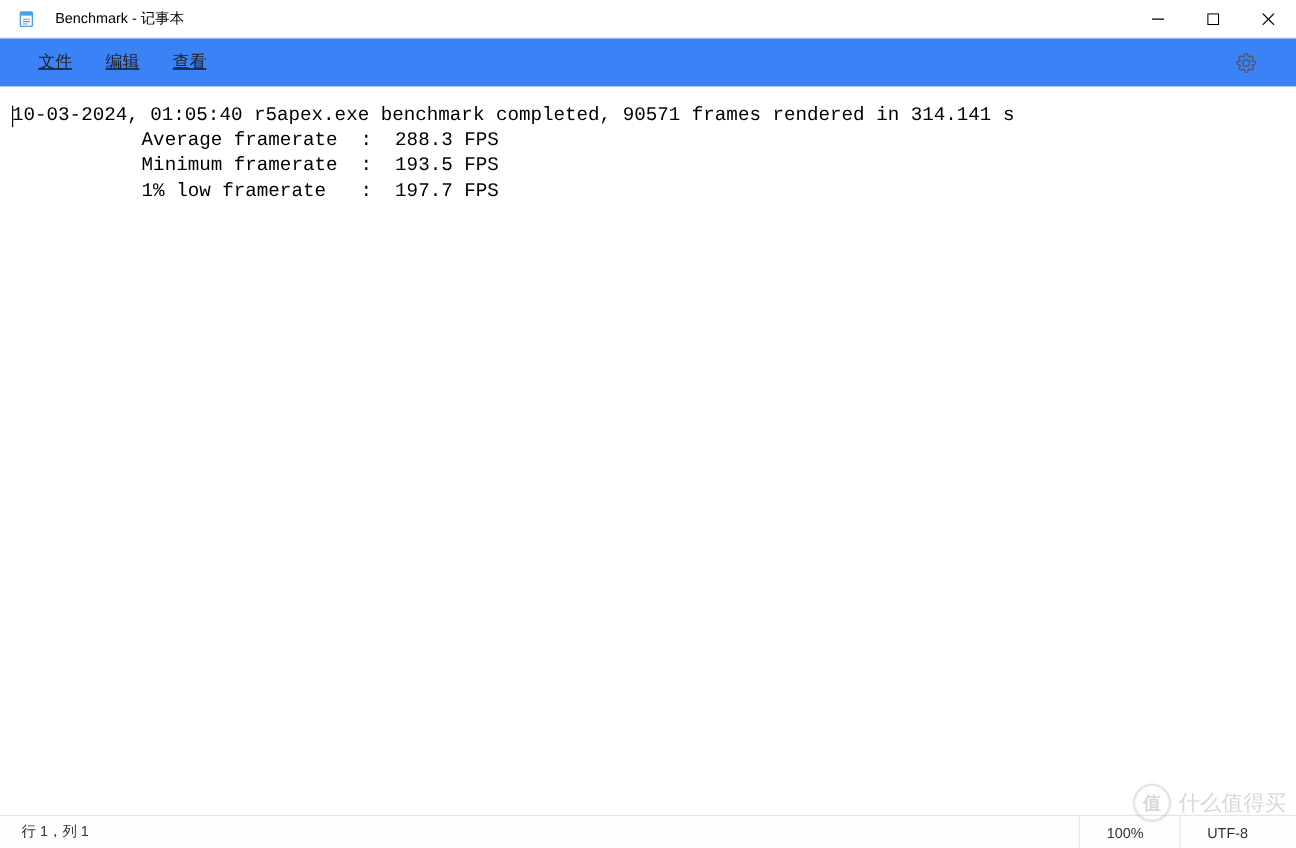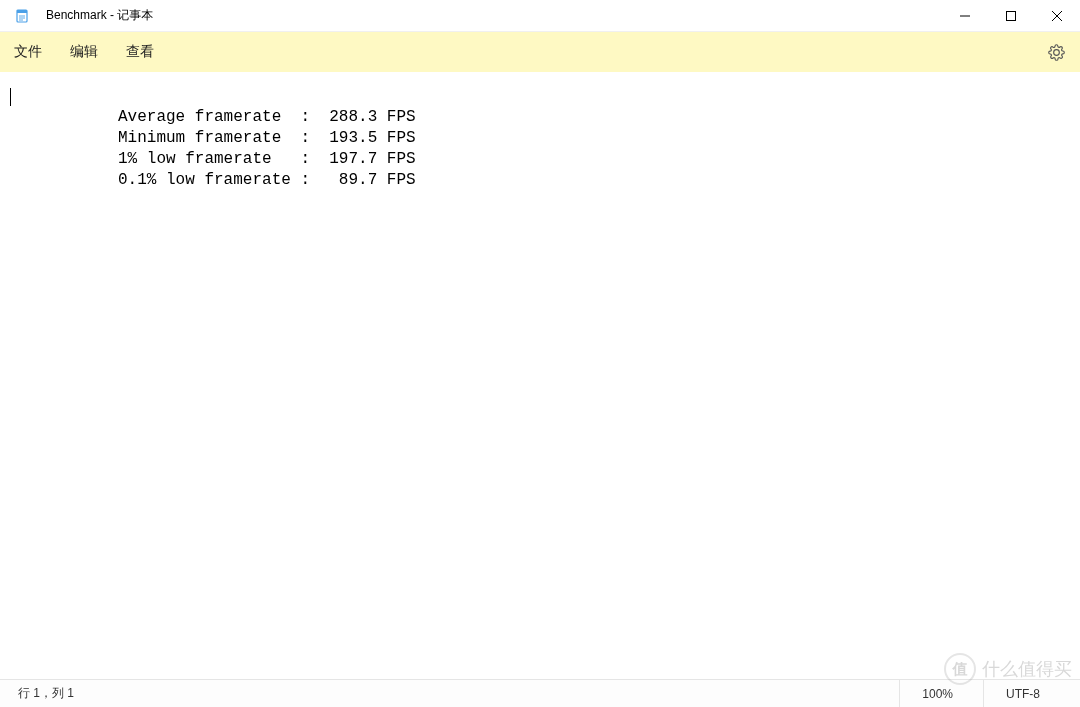--- a/index.html
+++ b/index.html
@@ -40,22 +40,23 @@
       height: 32px;
       display: flex;
       align-items: center;
       justify-content: center;
       cursor: pointer;
     }
     .menubar {
       height: 40px;
       display: flex;
       align-items: center;
-      padding: 0 0;
-      background: #fef9c3;
+      padding: 0 18px;
+      background: #3b82f6;
+      text-decoration: underline;
     }
     .menu-item {
       padding: 6px 14px;
       font-size: 14px;
       color: #222;
       cursor: pointer;
       border-radius: 4px;
     }
     .menubar-spacer { flex: 1; }
     .settings-btn {
@@ -180,22 +181,22 @@
   <div class="menu-item">查看</div>
   <div class="menubar-spacer"></div>
   <div class="settings-btn">
     <svg width="17" height="17" viewBox="0 0 24 24">
       <path fill="none" stroke="#555" stroke-width="1.6" d="M12 8a4 4 0 100 8 4 4 0 000-8z"></path>
       <path fill="none" stroke="#555" stroke-width="1.6" d="M19.4 15a1.65 1.65 0 00.33 1.82l.06.06a2 2 0 11-2.83 2.83l-.06-.06a1.65 1.65 0 00-1.82-.33 1.65 1.65 0 00-1 1.51V21a2 2 0 01-4 0v-.09a1.65 1.65 0 00-1-1.51 1.65 1.65 0 00-1.82.33l-.06.06a2 2 0 11-2.83-2.83l.06-.06a1.65 1.65 0 00.33-1.82 1.65 1.65 0 00-1.51-1H3a2 2 0 010-4h.09a1.65 1.65 0 001.51-1 1.65 1.65 0 00-.33-1.82l-.06-.06a2 2 0 112.83-2.83l.06.06a1.65 1.65 0 001.82.33h0a1.65 1.65 0 001-1.51V3a2 2 0 014 0v.09a1.65 1.65 0 001 1.51 1.65 1.65 0 001.82-.33l.06-.06a2 2 0 112.83 2.83l-.06.06a1.65 1.65 0 00-.33 1.82v0a1.65 1.65 0 001.51 1H21a2 2 0 010 4h-.09a1.65 1.65 0 00-1.51 1z"></path>
     </svg>
   </div>
 </div>
 
-<div class="content"><span class="caret"></span>
-<span class="indent">Average framerate  :  288.3 FPS</span><span class="indent">Minimum framerate  :  193.5 FPS</span><span class="indent">1% low framerate   :  197.7 FPS</span><span class="indent">0.1% low framerate :   89.7 FPS</span></div>
+<div class="content"><span class="caret"></span><span>10-03-2024, 01:05:40 r5apex.exe benchmark completed, 90571 frames rendered in 314.141 s</span>
+<span class="indent">Average framerate  :  288.3 FPS</span><span class="indent">Minimum framerate  :  193.5 FPS</span><span class="indent">1% low framerate   :  197.7 FPS</span></div>
 
 <div class="statusbar">
   <div class="status-left">行 1，列 1</div>
   <div class="status-spacer"></div>
   <div class="status-cell zoom">100%</div>
   <div class="status-cell enc">UTF-8</div>
 </div>
 
 <div class="watermark">
   <div class="watermark-circle">值</div>

